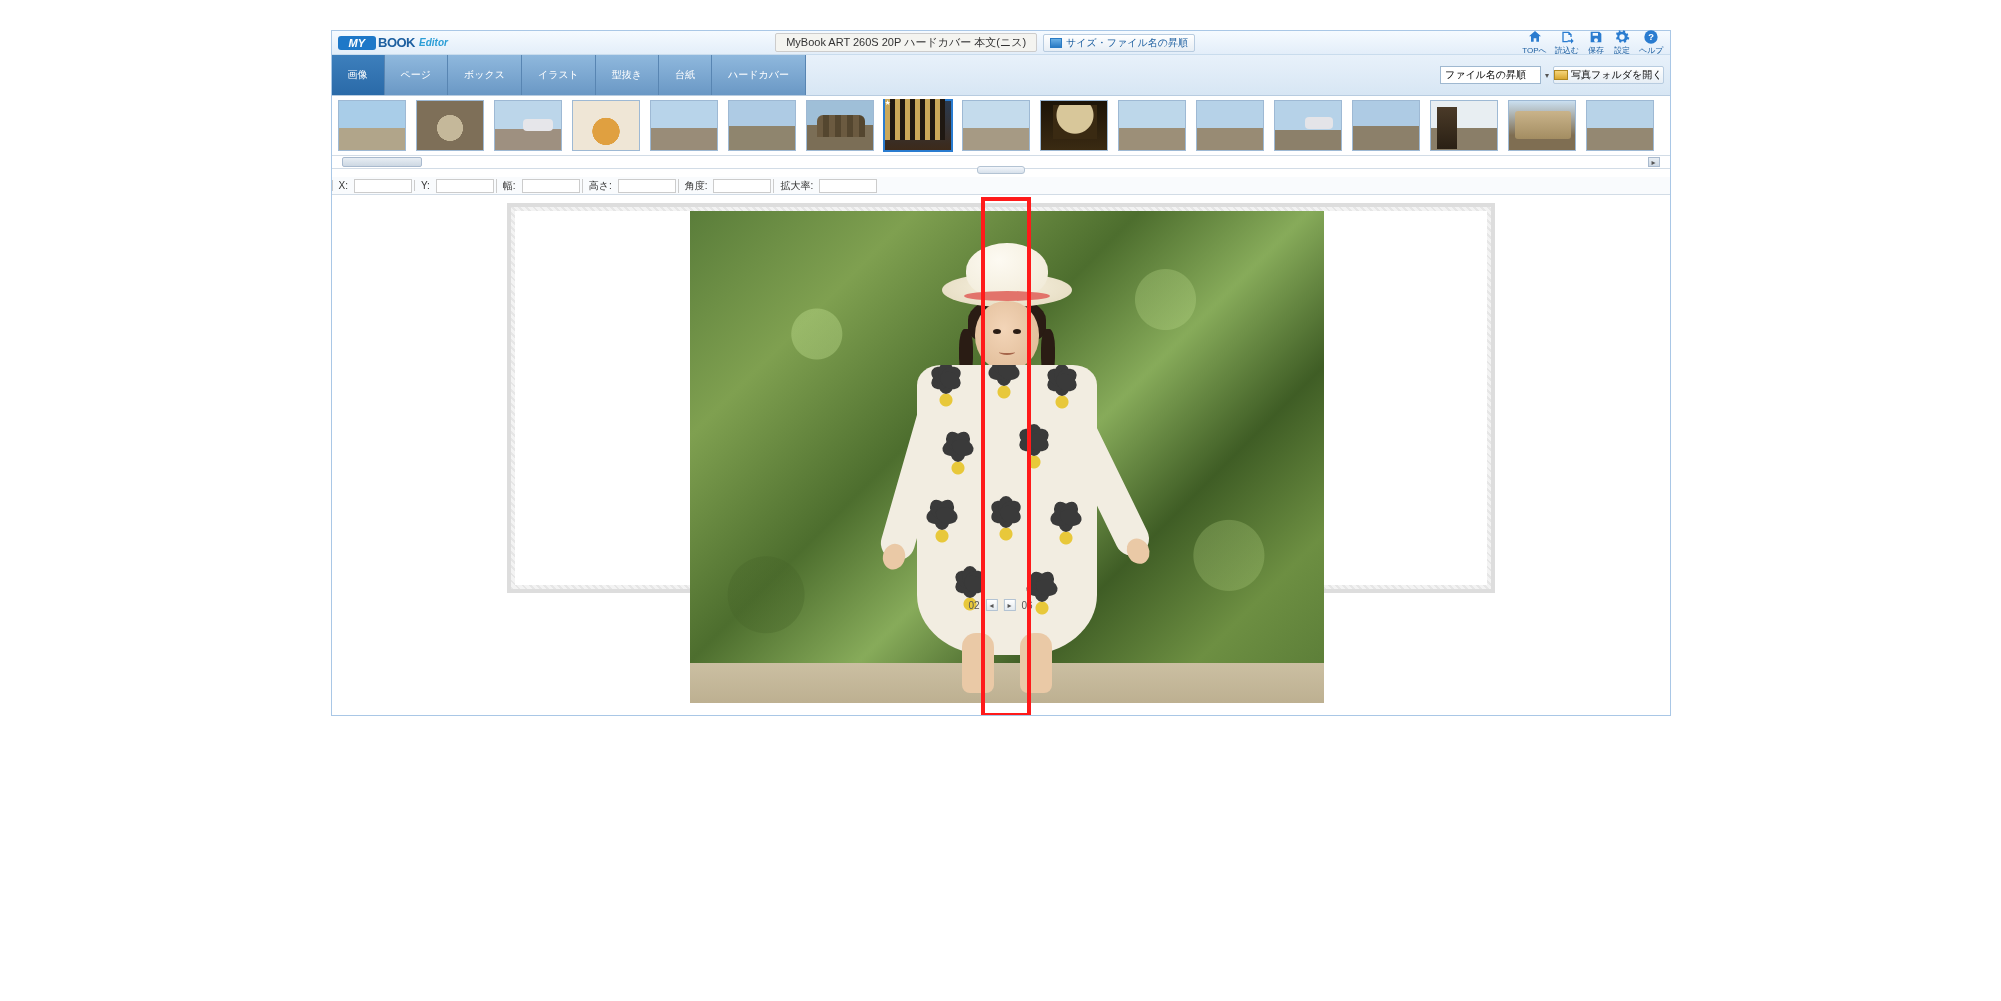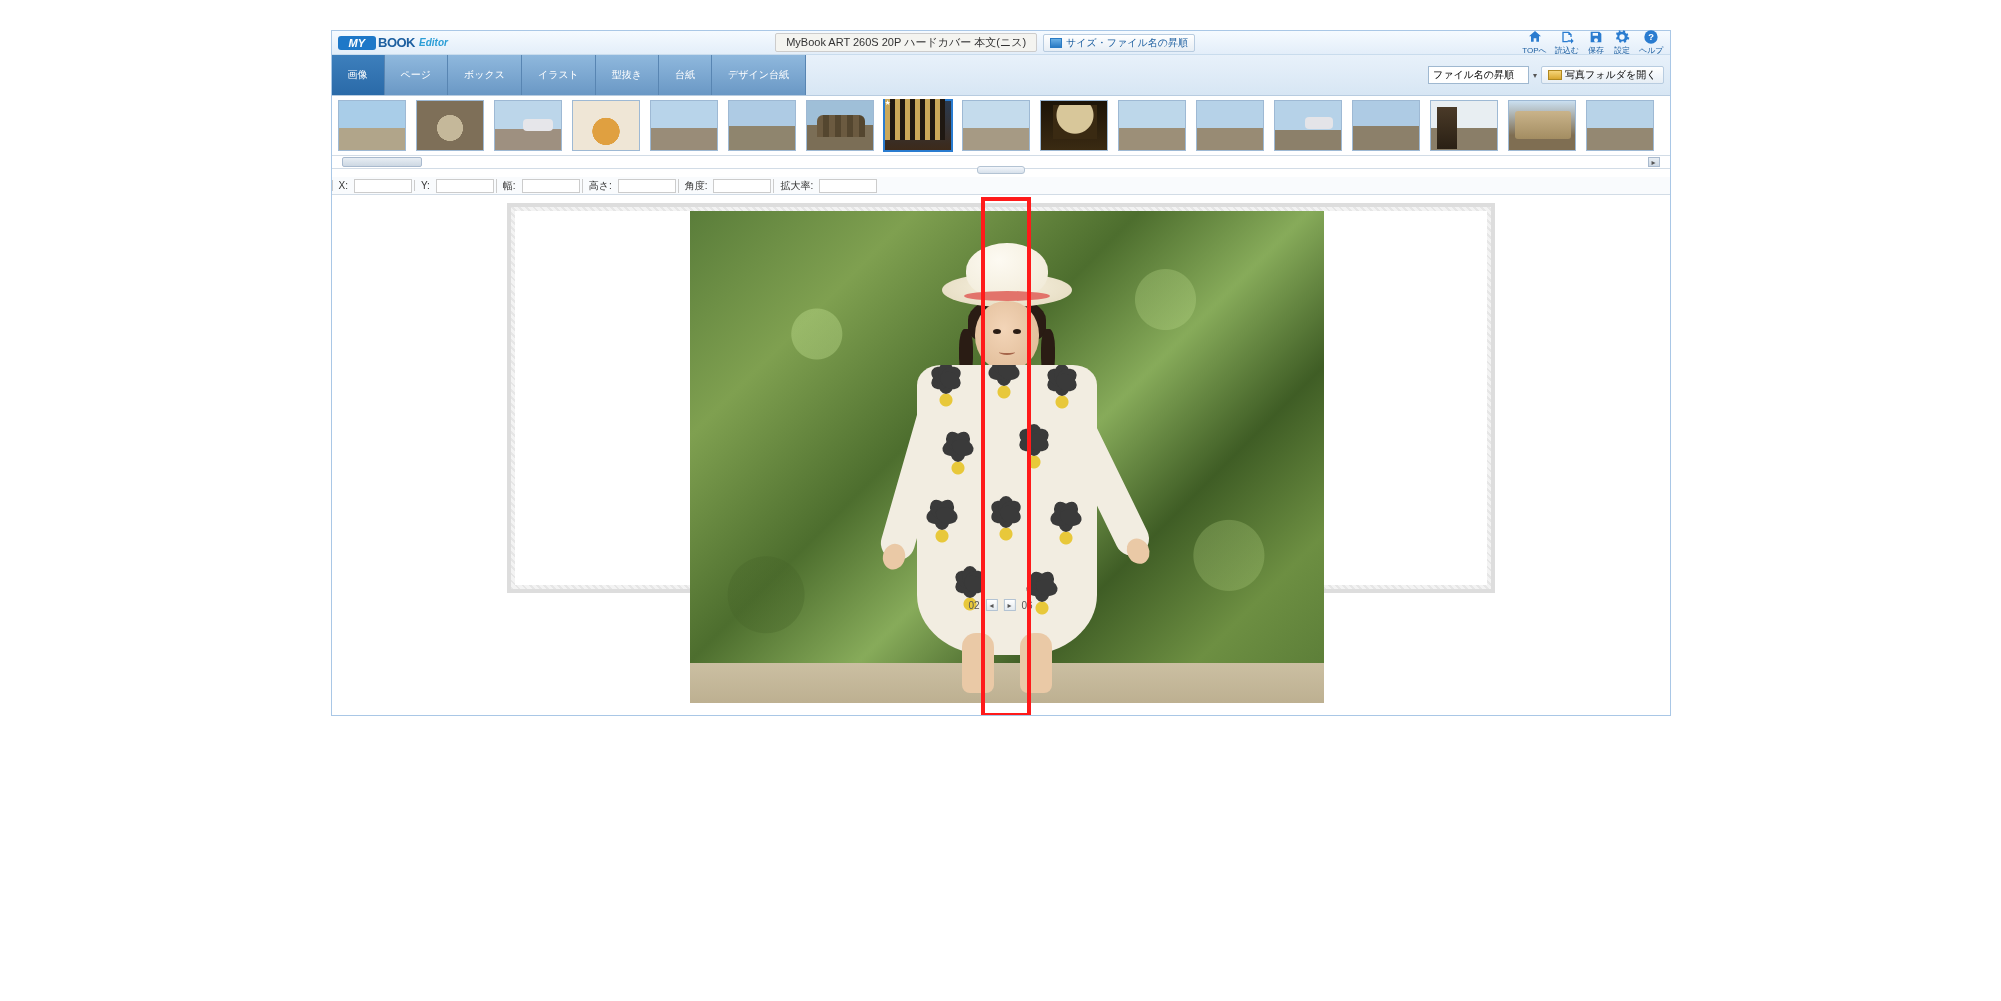--- a/index.html
+++ b/index.html
@@ -16,21 +16,21 @@
 .change-btn .ico { width:12px; height:10px; background:linear-gradient(#6ab0e6,#2a7bc4); border:1px solid #2a7bc4; }
 .top-icons { display:flex; gap:8px; }
 .top-icon { display:flex; flex-direction:column; align-items:center; font-size:8px; color:#1d5fa0; cursor:pointer; }
 .top-icon svg { width:18px; height:16px; }
 .tabs-row { display:flex; align-items:center; background:linear-gradient(#e8f1fa,#d7e6f4); border-bottom:1px solid #b8cce0; }
 .tabs { display:flex; }
 .tab { font-size:10px; padding:13px 16px; color:#fff; background:linear-gradient(#8fb8dd,#6a98c5); border-right:1px solid #5885b2; cursor:pointer; }
 .tab.active { background:linear-gradient(#3d7fbc,#2a6aa8); }
 .tabs-right { margin-left:auto; display:flex; align-items:center; gap:4px; padding-right:6px; }
 .sort-select { font-size:10px; border:1px solid #9fb8d0; background:#fff; padding:1px 14px 1px 4px; }
-.folder-btn { display:flex; align-items:center; gap:3px; font-size:10px; background:linear-gradient(#fff,#e7eef5); border:1px solid #b8cce0; padding:1px 6px; border-radius:2px; cursor:pointer; }
+.folder-btn { display:flex; align-items:center; gap:3px; font-size:10px; background:linear-gradient(#fff,#e7eef5); border:1px solid #b8cce0; padding:1px 0; border-radius:2px; cursor:pointer; }
 .folder-ico { width:14px; height:10px; background:linear-gradient(#f6d57a,#d9a830); border:1px solid #b08820; }
 .thumb-strip { display:flex; gap:10px; padding:4px 6px; overflow:hidden; background:#fff; }
 .thumb { width:68px; height:51px; border:1px solid #9eb9d4; flex-shrink:0; position:relative; }
 .thumb.selected { border:1px solid #2a7cd0; outline:1px solid #2a7cd0; }
 .thumb.selected::before { content:""; position:absolute; top:-1px; left:-1px; width:12px; height:12px; background:#2a7cd0; clip-path:polygon(0 0,100% 0,0 100%); }
 .thumb.selected::after { content:"★"; position:absolute; top:-2px; left:0; font-size:7px; color:#fff; }
 .strip-scroll { height:14px; display:flex; align-items:center; border-top:1px solid #d2dce6; border-bottom:1px solid #d2dce6; padding:0 10px; }
 .scroll-thumb { width:80px; height:10px; background:linear-gradient(#e8eef4,#cdd8e3); border:1px solid #a9bace; border-radius:2px; }
 .scroll-arrow { width:12px; height:10px; background:linear-gradient(#e8eef4,#cdd8e3); border:1px solid #a9bace; margin-left:auto; display:flex; align-items:center; justify-content:center; font-size:8px; color:#555; }
 .props-bar { display:flex; align-items:center; gap:0; font-size:10px; border-bottom:1px solid #d2dce6; background:#f9fbfd; height:18px; }
@@ -147,21 +147,21 @@
   </div>
 
   <div class="tabs-row">
     <div class="tabs">
       <div class="tab active">画像</div>
       <div class="tab">ページ</div>
       <div class="tab">ボックス</div>
       <div class="tab">イラスト</div>
       <div class="tab">型抜き</div>
       <div class="tab">台紙</div>
-      <div class="tab">デザイン台紙</div>
+      <div class="tab">ハードカバー</div>
     </div>
     <div class="tabs-right">
       <div class="sort-select">ファイル名の昇順</div>
       <span style="font-size:8px;color:#555;">▾</span>
       <div class="folder-btn">
         <span class="folder-ico"></span>
         <span>写真フォルダを開く</span>
       </div>
     </div>
   </div>

